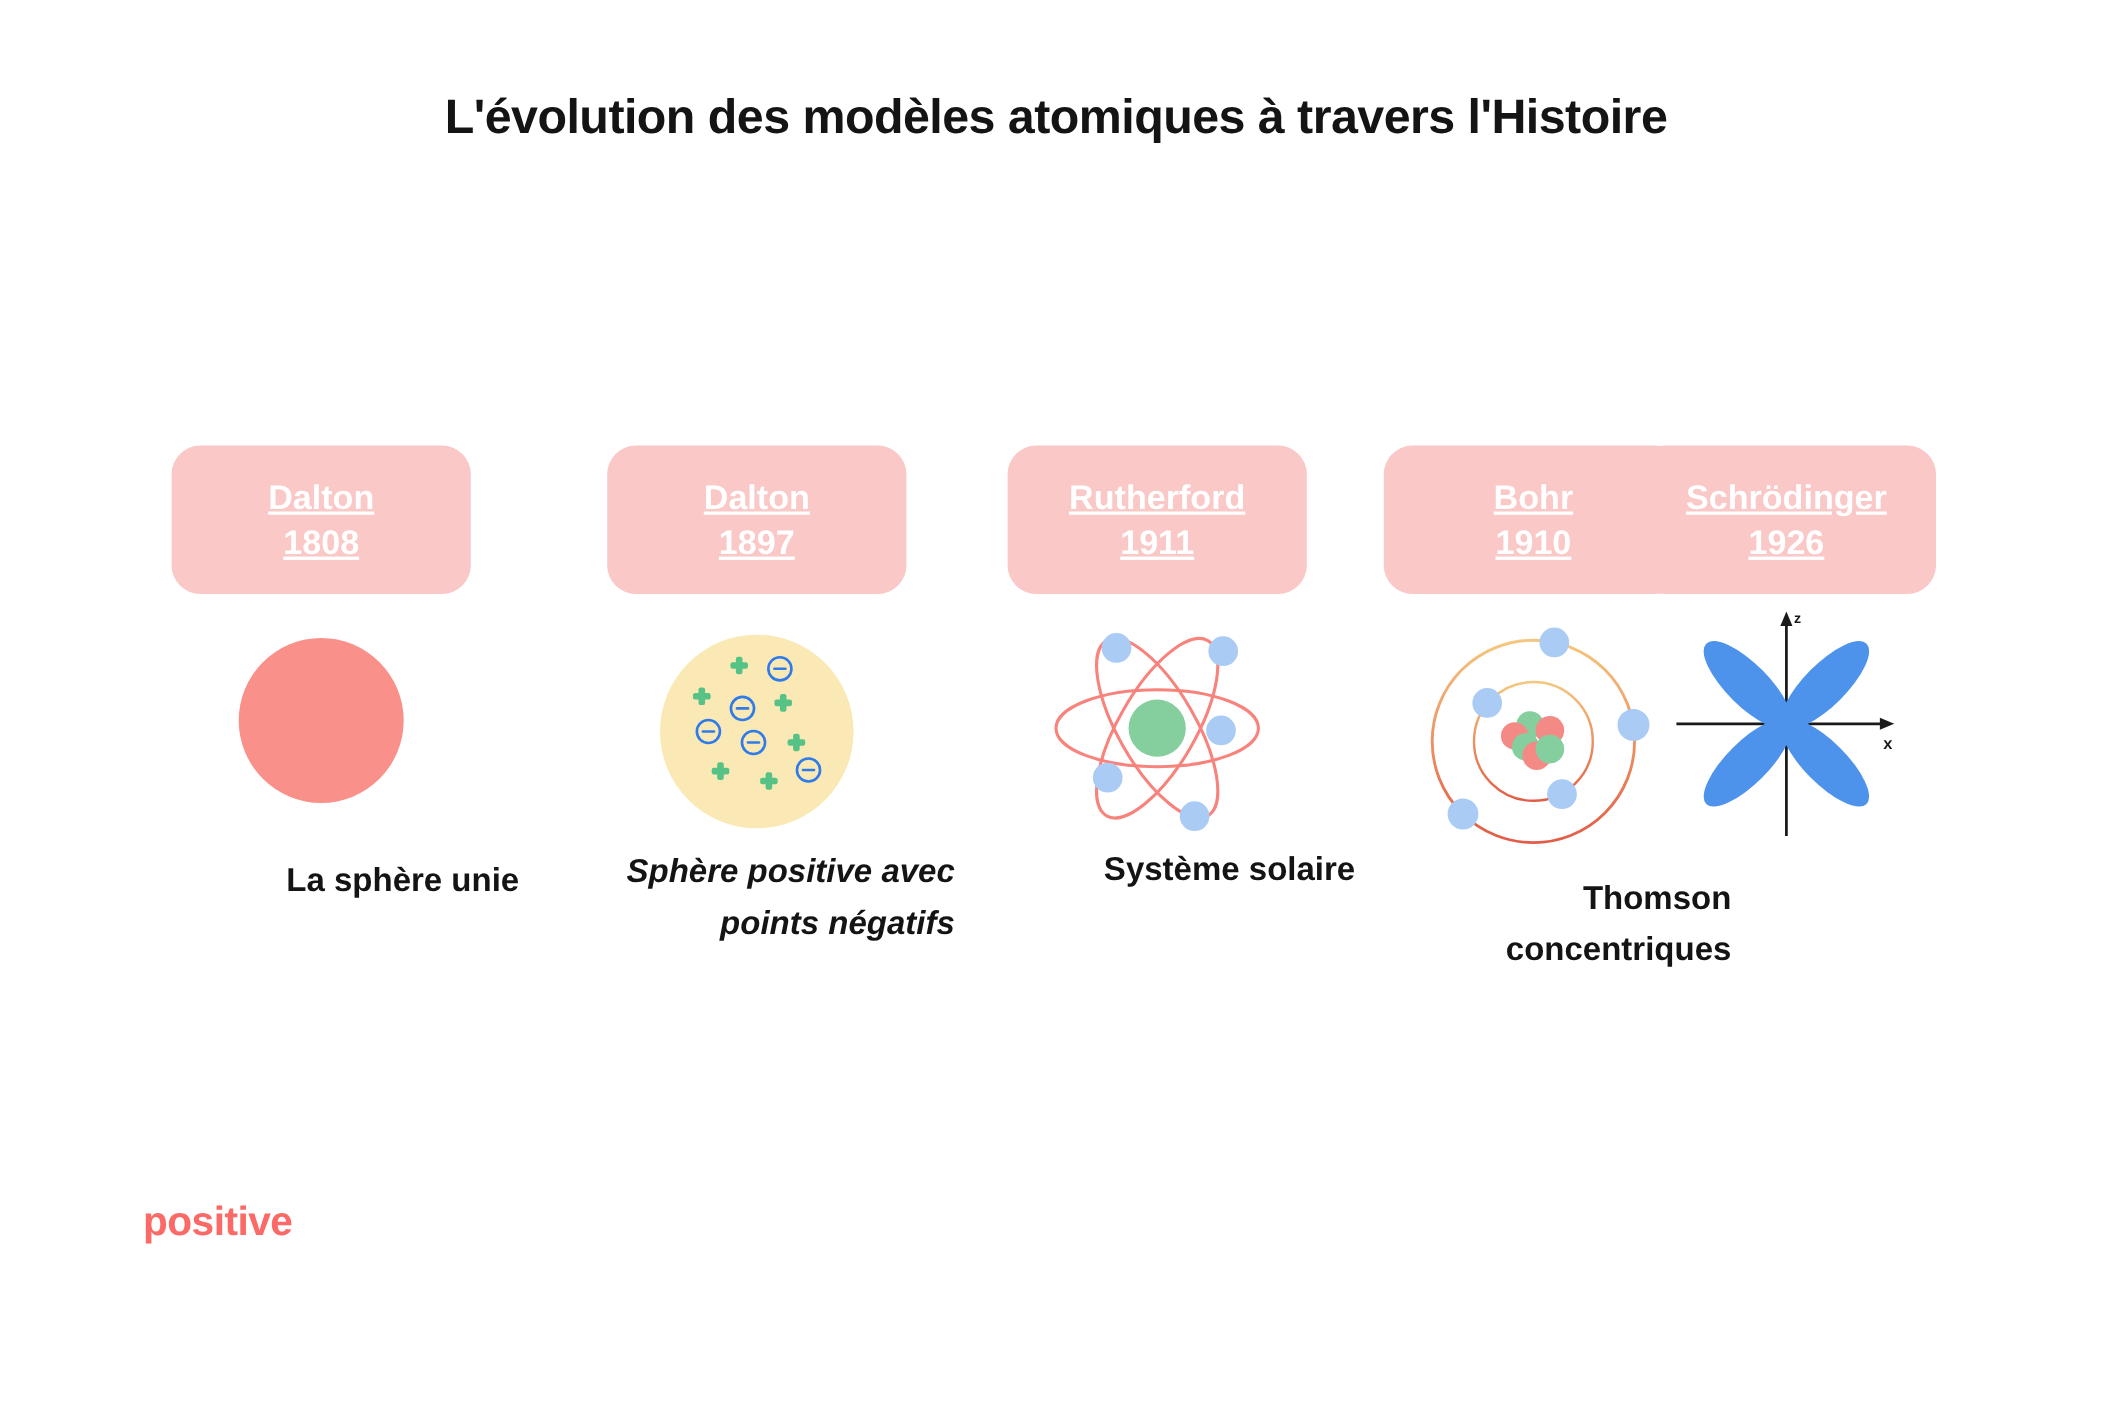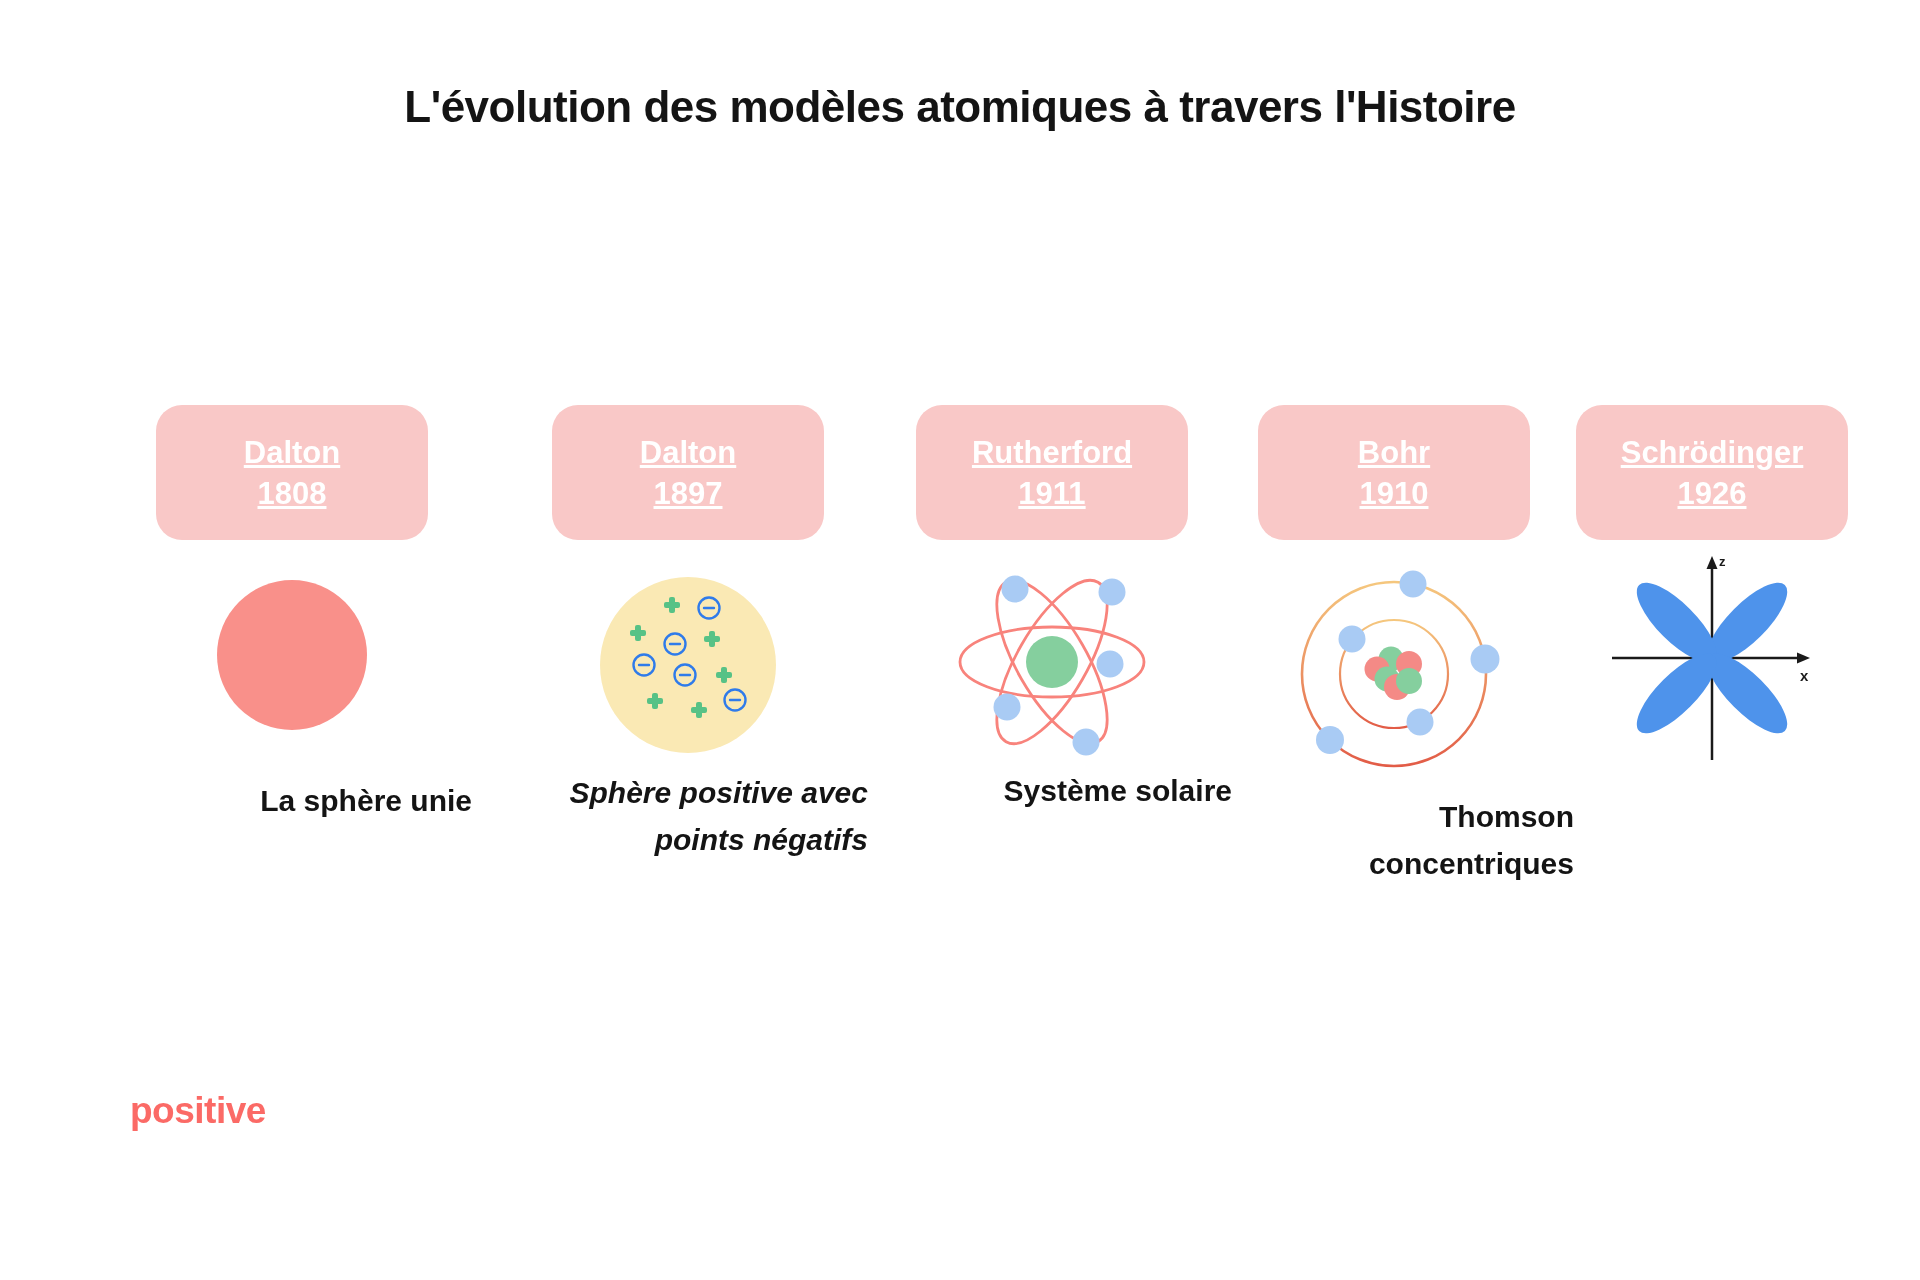--- a/index.html
+++ b/index.html
@@ -1,21 +1,21 @@
 <!DOCTYPE html>
 <html><head>
 <meta charset="utf-8">
 <style>
   html,body{margin:0;padding:0;background:#fff;}
   .canvas{position:relative;width:1920px;height:1280px;background:#ffffff;overflow:hidden;
           font-family:"Liberation Sans", sans-serif;color:#141414;}
   .title{position:absolute;top:82px;left:0;width:100%;text-align:center;
          font-size:44px;font-weight:800;letter-spacing:-0.5px;color:#141414;}
   .col{position:absolute;top:405px;height:520px;width:360px;}
-  .col1{left:112px;} .col2{left:508px;} .col3{left:872px;} .col4{left:1214px;} .col5{left:1532px;}
+  .col1{left:112px;} .col2{left:508px;} .col3{left:872px;} .col4{left:1214px;} .col5{left:1444px;}
   .card{width:272px;height:135px;margin:0 auto;border-radius:26px;background:#F9C8C7;
         display:flex;flex-direction:column;align-items:center;justify-content:center;
         color:#ffffff;font-weight:800;font-size:31px;line-height:41px;text-align:center;text-decoration:underline;}
   .art{position:absolute;left:50%;transform:translateX(-50%);}
   .art-dalton{top:175px;}
   .art-thomson{top:170px;}
   .art-rutherford{top:157px;}
   .art-bohr{top:161px;}
   .art-schrodinger{top:143px;}
   .dalton-circle{width:150px;height:150px;border-radius:50%;background:#F9908A;}

